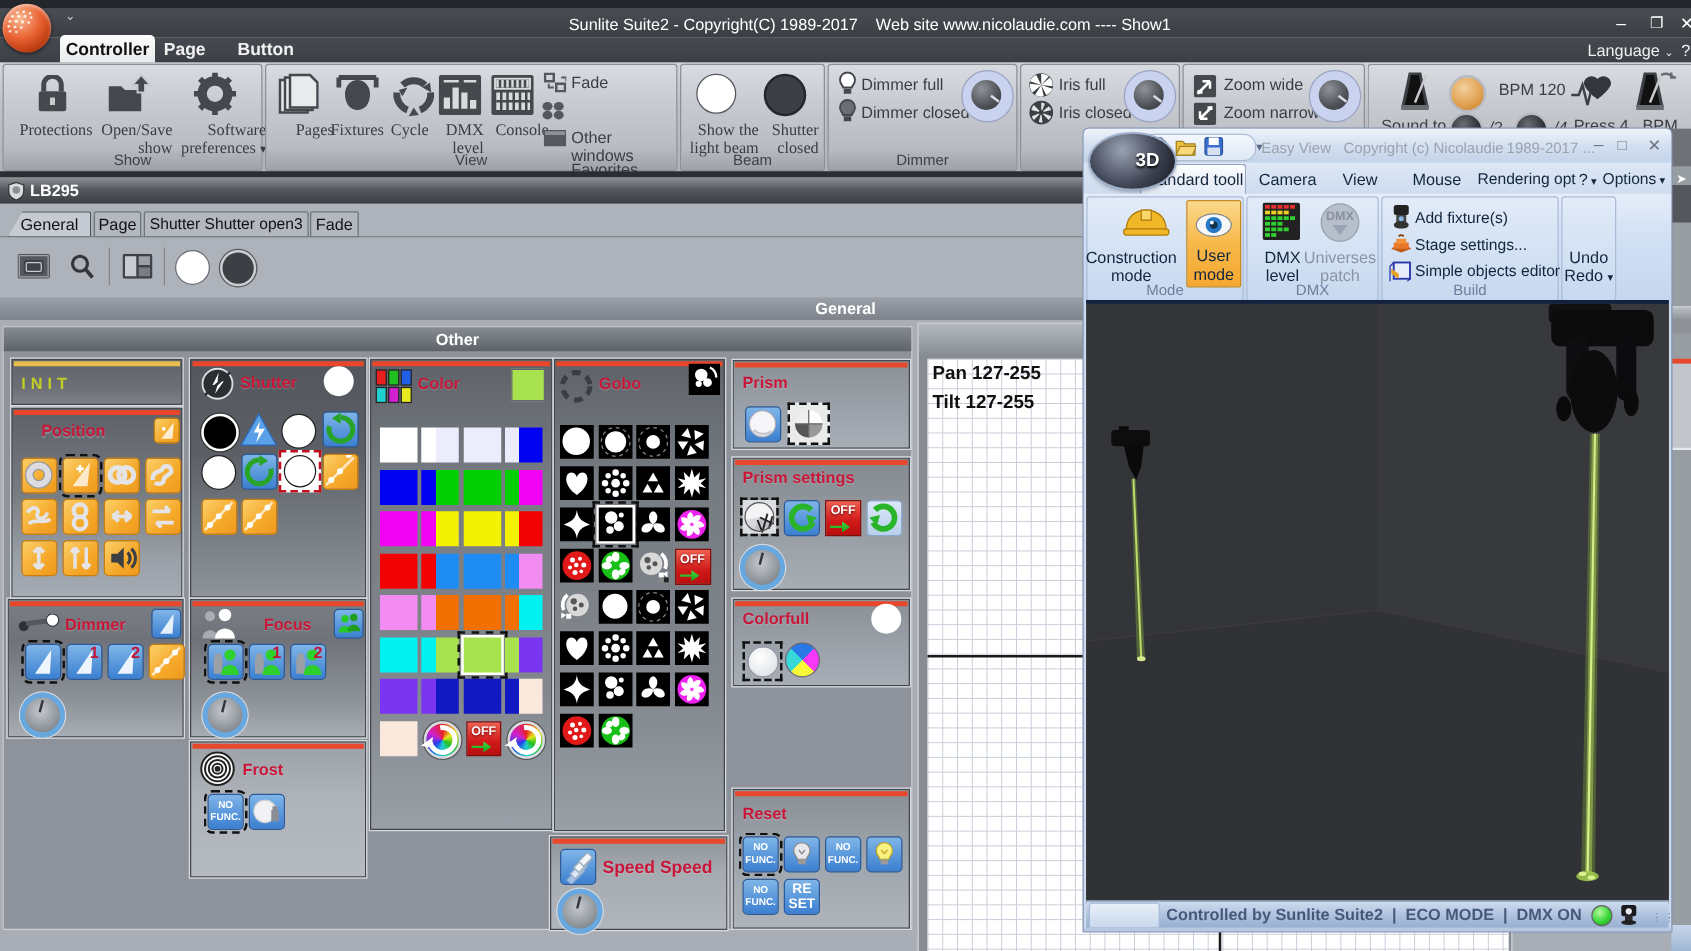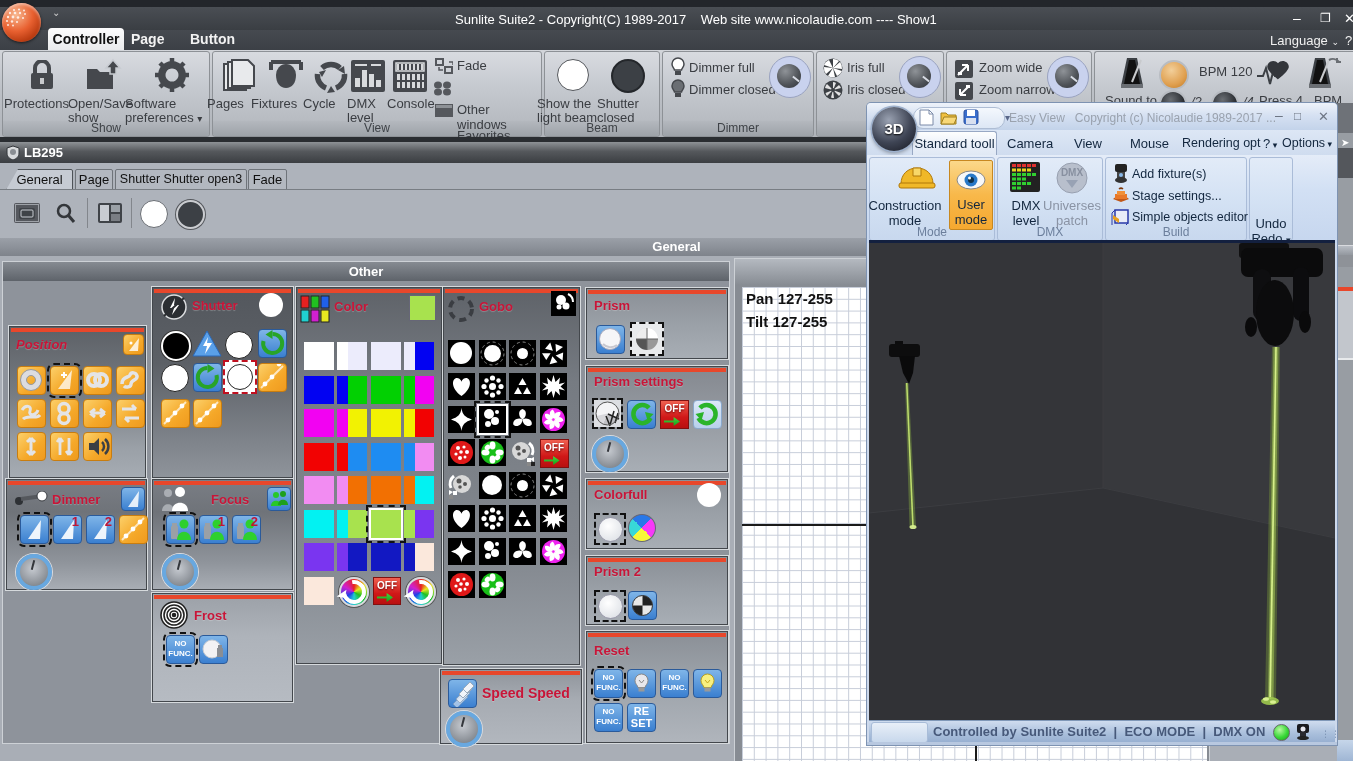--- a/index.html
+++ b/index.html
@@ -10,21 +10,21 @@
 #titlebar{left:0;top:7px;width:1353px;height:23px;background:linear-gradient(#4a4e54,#3a3e43);color:#fff;}
 #titletext{left:455px;top:5px;font-size:13px;color:#fff;}
 #tabrow{left:0;top:30px;width:1353px;height:20px;background:linear-gradient(#464a50,#3c4046);}
 
 #tab-controller{left:48px;top:28px;width:76px;height:22px;background:linear-gradient(#fdfdfd,#e9eaec);border-radius:4px 4px 0 0;color:#111;font-weight:bold;font-size:14px;text-align:center;line-height:22px;}
 .maintab{color:#f2f2f2;font-size:14px;font-weight:bold;top:31px;}
 
 #ribbon{left:0;top:50px;width:1353px;height:87px;background:linear-gradient(#d2d5da,#bdc1c7 45%,#b0b4ba);}
 .rgroup{position:absolute;top:1px;height:84px;border:1px solid #8d9196;border-radius:3px;background:linear-gradient(#d8dbe0,#c6cad0 40%,#b8bcc2 80%,#aaaeb4);}
 .rlabel{position:absolute;left:0;bottom:0;width:100%;height:15px;background:linear-gradient(#b4b8be,#9da2a8);border-radius:0 0 3px 3px;text-align:center;font-size:12px;color:#3e4247;line-height:15px;}
-.rtext{position:absolute;font-size:13px;color:#3a3d42;text-align:left;line-height:14px;}
+.rtext{position:absolute;font-size:13px;color:#3a3d42;text-align:right;line-height:14px;font-family:Liberation Serif, serif;}
 .rtext2{position:absolute;font-size:13px;color:#3a3d42;}
 
 .knob{position:absolute;width:40px;height:40px;border-radius:50%;background:#c9d2ee;border:1px solid #9aa3c0;}
 .knob:after{content:"";position:absolute;left:7px;top:7px;width:24px;height:24px;border-radius:50%;background:radial-gradient(circle at 35% 30%,#8f9398,#4e5257 60%,#303338);}
 .knob:before{content:"";position:absolute;z-index:2;left:22px;top:21px;width:8px;height:2px;background:#d8dce4;transform:rotate(38deg);}
 
 #darkstrip{left:0;top:137px;width:1353px;height:5px;background:#2a2d31;}
 #lbbar{left:0;top:142px;width:1353px;height:21px;background:linear-gradient(#8e9296,#55585c 45%,#3b3e42);color:#fff;font-weight:bold;font-size:13px;}
 #lbtabs{left:0;top:163px;width:1353px;height:27px;background:#aeb3bb;}
 .lbtab{position:absolute;height:19px;background:#b3b8c0;border:1px solid #6f747a;font-size:13px;color:#111;text-align:center;line-height:19px;border-radius:2px 2px 0 0;}
@@ -351,24 +351,28 @@
     </svg>
   <div class="abs" style="left:131px;top:8px;width:1px;height:30px;background:#82868c;"></div>
   <div class="abs" style="left:140px;top:10px;width:26px;height:26px;border-radius:50%;background:#fff;border:1px solid #6a6e74;"></div>
   <div class="abs" style="left:176px;top:10px;width:25px;height:25px;border-radius:50%;background:#3c4045;border:2px solid #caccd0;box-shadow:0 0 0 1px #55585d;"></div>
 </div>
 <div class="abs" id="generalbar">General</div>
 <div class="abs" id="content">
   <div class="abs" id="otherbox">
     <div class="abs" id="otherhdr">Other</div>
 
+    <div class="panel" style="left:5px;top:24px;width:137px;height:37px;background:linear-gradient(#606368,#6b6f75 60%,#7d8288);">
+      <div class="redline" style="background:#e8bc4e;"></div>
+      <div class="abs" style="left:8px;top:12px;font-size:13px;font-weight:bold;color:#c2ce25;letter-spacing:4px;">INIT</div>
+    </div>
 
     <div class="panel" style="left:5px;top:63px;width:137px;height:152px;">
       <div class="redline"></div>
-      <div class="ptitle" style="left:7px;top:11px;font-style:italic;">Position</div>
+      <div class="ptitle" style="left:24px;top:11px;">Position</div>
       <div class="obtn" style="left:114px;top:8px;width:19px;height:19px;"><svg width="19" height="19">
             <path d="M15 3 L5 16 L14 16 z" fill="#fff" opacity=".8"></path>
             <circle cx="7" cy="8" r="1.5" fill="#fff"></circle>
           </svg></div>
       <div class="obtn" style="left:8px;top:40px;"><svg width="27" height="27">
             <circle cx="13" cy="13" r="7.5" fill="none" stroke="#dcdce0" stroke-width="6"></circle>
             <circle cx="13" cy="13" r="10.5" fill="none" stroke="#97999e" stroke-width="1"></circle>
             <circle cx="13" cy="13" r="4.5" fill="none" stroke="#97999e" stroke-width="1"></circle>
           </svg></div>
       <div class="obtn sel" style="left:41px;top:40px;"><svg width="27" height="27">
@@ -947,32 +951,20 @@
     <div class="panel" style="left:582px;top:216px;width:142px;height:70px;background:linear-gradient(#8a8f96,#9aa0a7 50%,#a8aeb5);">
       <div class="redline"></div>
       <div class="ptitle" style="left:8px;top:8px;">Colorfull</div>
       <div class="abs" style="left:111px;top:4px;width:24px;height:24px;border-radius:50%;background:#fff;"></div>
       <div class="abs" style="left:8px;top:34px;width:28px;height:28px;border:2px dashed #111;">
           <div class="abs" style="left:2px;top:2px;width:23px;height:23px;border-radius:50%;background:radial-gradient(circle at 40% 35%,#fff,#d8dce2);border:1px solid #99a;"></div>
         </div>
       <div class="abs" style="left:42px;top:35px;width:26px;height:26px;border-radius:50%;background:conic-gradient(#2878e8 0 25%,#f838f8 0 50%,#f8f838 0 75%,#38d8d8 0);transform:rotate(-45deg);border:1px solid #667;"></div>
     </div>
 
-    <div class="panel" style="left:582px;top:293px;width:142px;height:69px;background:linear-gradient(#8a8f96,#9aa0a7 50%,#a8aeb5);">
-      <div class="redline"></div>
-      <div class="ptitle" style="left:8px;top:8px;">Prism 2</div>
-      <div class="abs" style="left:8px;top:34px;width:28px;height:28px;border:2px dashed #111;">
-          <div class="abs" style="left:2px;top:2px;width:23px;height:23px;border-radius:50%;background:radial-gradient(circle at 40% 35%,#fff,#d8dce2);border:1px solid #99a;"></div>
-        </div>
-      <div class="bbtn" style="left:42px;top:35px;"><svg width="27" height="27">
-            <circle cx="13.5" cy="13.5" r="10" fill="#e8e8e8"></circle>
-            <path d="M13.5 13.5 L13.5 3.5 A10 10 0 0 1 23.5 13.5 z M13.5 13.5 L13.5 23.5 A10 10 0 0 1 3.5 13.5 z" fill="#222"></path>
-            <circle cx="13.5" cy="13.5" r="10" fill="none" stroke="#333"></circle>
-          </svg></div>
-    </div>
 
     <div class="panel" style="left:582px;top:368px;width:142px;height:112px;background:linear-gradient(#8a8f96,#9ba1a8 40%,#b0b5bc);">
       <div class="redline"></div>
       <div class="ptitle" style="left:8px;top:12px;">Reset</div>
       <div class="bbtn sel" style="left:8px;top:38px;">
           <div class="nofunc">NO<br>FUNC.</div>
         </div>
       <div class="bbtn" style="left:41px;top:38px;"><svg width="27" height="27">
             <path d="M13.5 4 a6.5 6.5 0 0 1 6.5 6.5 c0 3.5 -2.5 4.5 -3 7 h-7 c-0.5 -2.5 -3 -3.5 -3 -7 A6.5 6.5 0 0 1 13.5 4 z" fill="#e8e8ec" stroke="#888"></path>
             <rect x="10.5" y="17.5" width="6" height="4" fill="#999"></rect>
@@ -1041,21 +1033,21 @@
 
   <div class="abs" style="left:0;top:27px;width:470px;height:25px;background:linear-gradient(#dde7f5,#cfdcEF);"></div>
   <div class="abs" style="left:45px;top:28px;width:83px;height:24px;background:linear-gradient(#fdfefe,#e8eef8 60%,#dfe8f4);border:1px solid #98a8c4;border-bottom:none;border-radius:3px 3px 0 0;text-align:center;font-size:13px;color:#12263e;line-height:24px;">Standard tooll</div>
   <div class="abs evtab" style="left:140px;">Camera</div>
   <div class="abs evtab" style="left:207px;">View</div>
   <div class="abs evtab" style="left:263px;">Mouse</div>
   <div class="abs evtab" style="left:315px;font-size:12.5px;">Rendering opt</div>
   <div class="abs evtab" style="left:396px;">? <span style="font-size:9px;">▾</span></div>
   <div class="abs evtab" style="left:415px;font-size:12.5px;">Options <span style="font-size:9px;">▾</span></div>
 
-  <div class="abs" style="left:5px;top:4px;width:44px;height:44px;border-radius:50%;background:radial-gradient(circle at 38% 30%,#9aa2b2,#3e4454 55%,#14161e);box-shadow:0 0 0 1.5px #9db0cc, 0 2px 4px rgba(0,0,0,.4);color:#fff;font-weight:bold;font-size:15px;text-align:center;line-height:44px;text-shadow:0 1px 2px #000;">3D</div>
+  <div class="abs" style="left:5px;top:4px;width:44px;height:44px;border-radius:50%;background:radial-gradient(circle at 38% 30%,#9aa2b2,#3e4454 55%,#14161e);box-shadow:0 0 0 1.5px #9db0cc, 0 2px 4px rgba(0,0,0,.4);color:#fff;font-weight:bold;font-size:15px;text-align:center;line-height:44px;text-shadow:0 1px 2px #000;padding-left:24px;">3D</div>
 
   <div class="abs" style="left:0;top:52px;width:470px;height:88px;background:linear-gradient(#e4ecf8,#d2e0f4 40%,#c6d6ee);">
     <div class="evgroup" style="left:2px;width:124px;">
       <div class="evlabel">Mode</div>
       <svg class="abs" style="left:28px;top:6px;" width="38" height="26">
           <path d="M3 20 C3 10 10 4 19 4 C28 4 35 10 35 20 z" fill="#f0b828"></path>
           <path d="M3 20 C3 10 10 4 19 4 C28 4 35 10 35 20 z" fill="none" stroke="#b07808"></path>
           <path d="M15 4 h8 v8 h-8 z" fill="#f8d868" stroke="#b07808"></path>
           <rect x="1" y="19" width="36" height="5" rx="2" fill="#f0b828" stroke="#b07808"></rect>
         </svg>
@@ -1130,21 +1122,21 @@
         </svg>
       <div class="evrow" style="left:26px;top:31px;">Stage settings...</div>
       <svg class="abs" style="left:5px;top:49px;" width="20" height="18">
           <rect x="4" y="3" width="13" height="13" fill="#e8ecf8" stroke="#2838a8" stroke-width="1.5"></rect>
           <path d="M4 3 l-3 3 v13 h13 l3 -3" fill="none" stroke="#2838a8"></path>
           <path d="M2 8 l6 4 v4 l-6 -4 z" fill="#e8a020"></path>
         </svg>
       <div class="evrow" style="left:26px;top:52px;text-align:right;">Simple objects editor</div>
     </div>
     <div class="evgroup" style="left:382px;width:42px;">
-      <div class="abs" style="left:0;top:40px;width:42px;text-align:center;font-size:13px;color:#12263e;line-height:15px;margin-top:18px;">Undo<br>Redo <span style="font-size:9px;">▾</span></div>
+      <div class="abs" style="left:0;top:40px;width:42px;text-align:center;font-size:13px;color:#12263e;line-height:15px;">Undo<br>Redo <span style="font-size:9px;">▾</span></div>
     </div>
   </div>
 
   <div class="abs" id="viewport" style="left:2px;top:137px;width:466px;height:480px;background:#36373a;overflow:hidden;border-top:3px solid #13203f;">
     <div class="abs" style="left:0;top:0;width:466px;height:477px;background:#343539;"></div>
     <svg class="abs" style="left:0;top:0;" width="466" height="477">
       <polygon points="234,0 466,0 466,295 234,245" fill="#38393d"></polygon>
       <polygon points="0,270 234,245 466,295 466,477 0,477" fill="#313236"></polygon>
       <path d="M234 0 L234 245 L466 295 M234 245 L0 270" stroke="#3c3d41" stroke-width="1" fill="none"></path>
 

